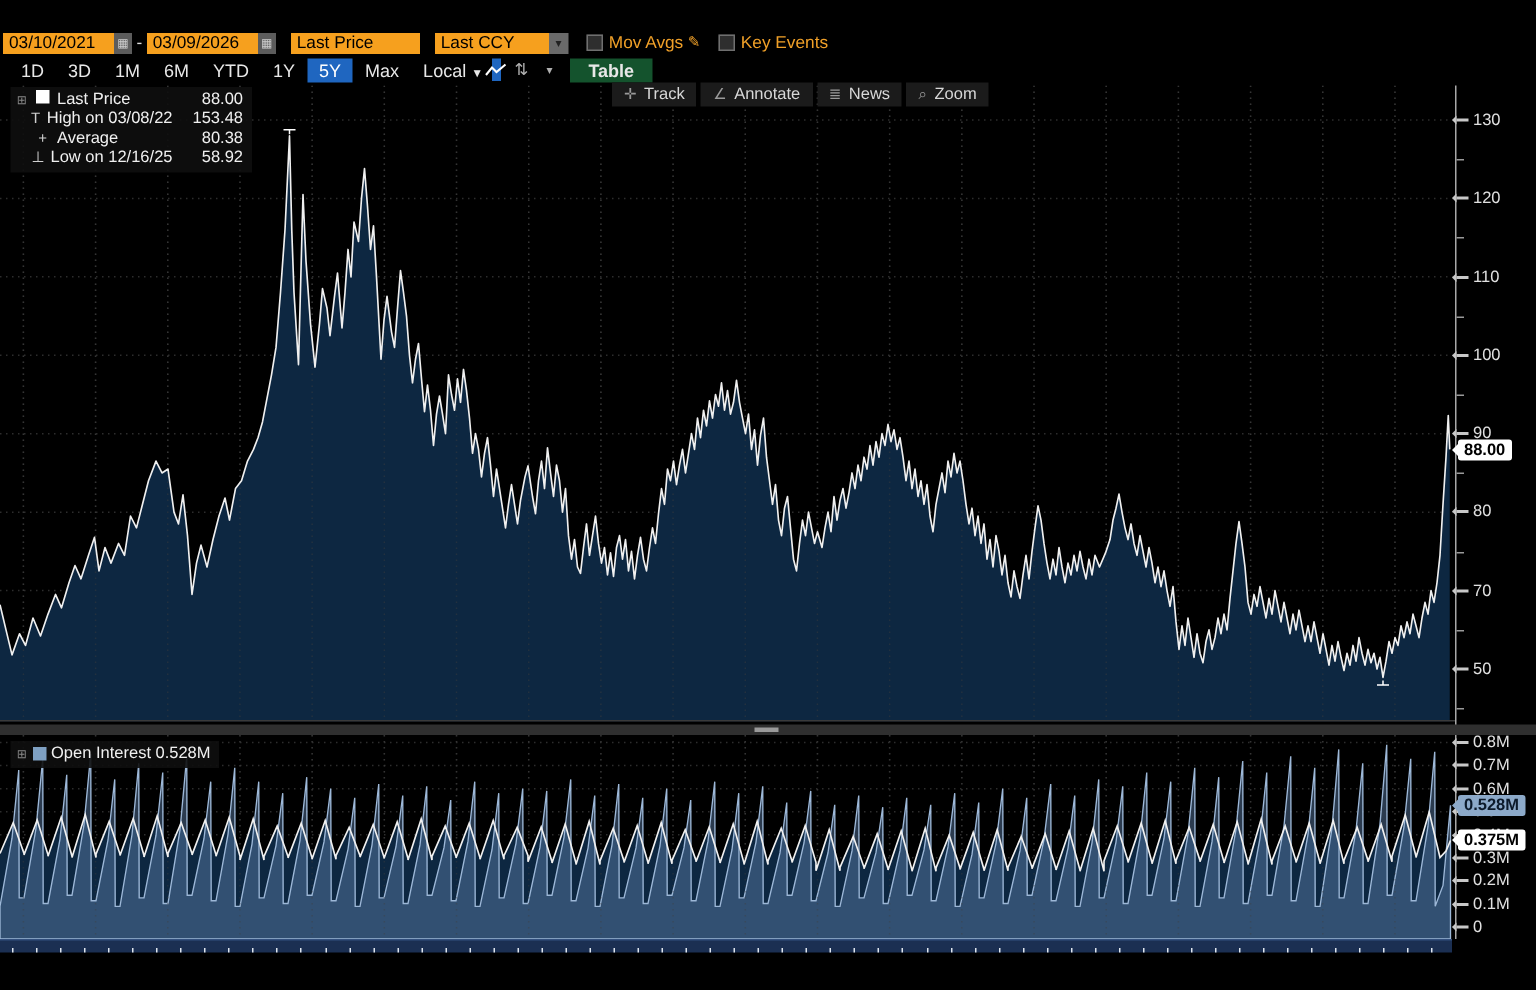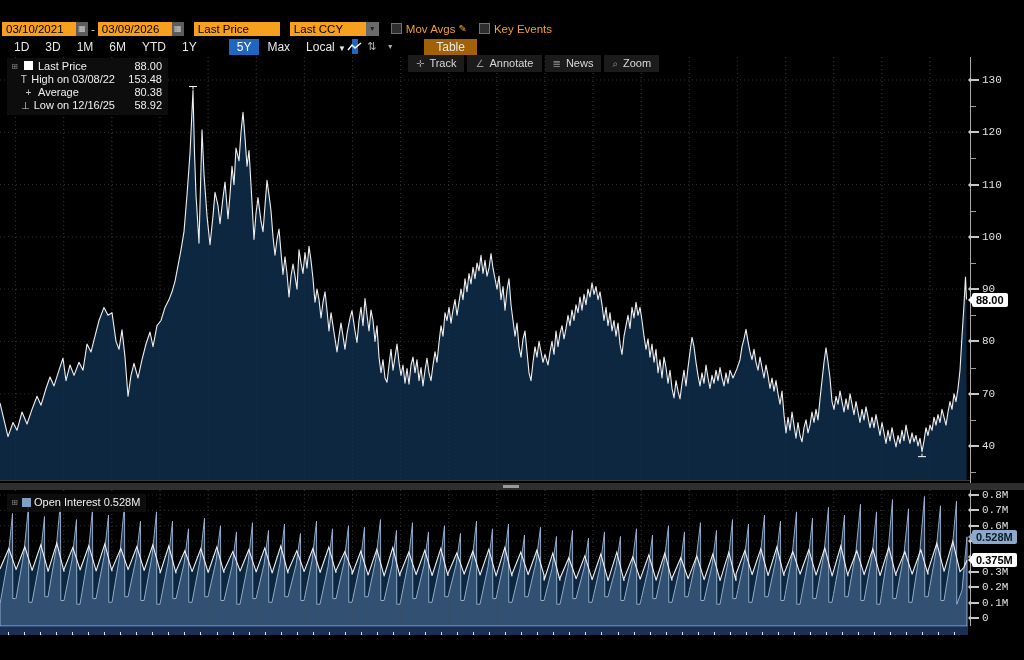--- a/index.html
+++ b/index.html
@@ -21,26 +21,26 @@
   .dash{color:#ddd;margin:0 3px;}
   .caret-btn{width:13px;height:14px;background:#6a6a6a;color:#222;font-size:8px;line-height:14px;text-align:center;}
   .cb{width:9px;height:9px;background:#2e2e2e;border:1px solid #6f6f6f;display:inline-block;}
   .amber{color:#f0a028;}
   .pencil{color:#f0a028;font-size:10px;}
 
   
   .row3{position:absolute;left:0;top:37px;width:1024px;height:19px;background:#000;display:flex;align-items:center;font-size:12px;}
   .ranges{display:flex;align-items:center;margin-left:6px;}
   .rng{padding:1px 8px;color:#e8e8e8;cursor:default;}
-  .rng.sel{background:#1f66c0;color:#fff;margin-left:24px;}
+  .rng.sel{background:#1f66c0;color:#fff;}
   .period{margin-left:8px;white-space:nowrap;}
   .period .dn{font-size:8px;color:#e8e8e8;}
   .iconbtn{height:15px;display:flex;align-items:center;justify-content:center;margin-left:6px;padding:0 3px;}
   .iconbtn.sel{background:#1f66c0;}
-  .tablebtn{margin-left:29px;background:#a16207;padding:1px 12px;color:#e8e8e8;}
+  .tablebtn{margin-left:9px;background:#14532d;padding:1px 12px;color:#e8e8e8;font-weight:bold;}
   .right-cluster{margin-left:auto;display:flex;align-items:center;margin-right:4px;gap:8px;}
   .relbtn{background:#242424;padding:1px 8px;white-space:nowrap;}
   .relbtn .caret{font-size:9px;color:#aaa;}
   .adddata{width:100px;height:14px;background:#f6a01e;border:0;font-size:11.5px;padding:0 4px;font-family:inherit;}
   .adddata::placeholder{color:#8a5500;opacity:1;}
   .chev{color:#e8e8e8;font-size:12px;}
   .editchart{white-space:nowrap;}
   .editchart .pen{color:#ddd;font-size:10px;margin-right:3px;}
   .gear{color:#c0c0c0;font-size:12px;}
 
@@ -50,21 +50,21 @@
   #main-svg{left:0;top:0;}
   #oi-svg{left:0;top:433px;}
   .axisline{position:absolute;left:970px;top:0;width:1px;height:569px;background:#a8a8a8;}
   .baseline{position:absolute;left:0;top:423px;width:970px;height:1px;background:#3a3a3a;}
   .divider{position:absolute;left:0;top:426px;width:1024px;height:7px;background:#2f2f2f;}
   .divhandle{position:absolute;left:503px;top:2px;width:16px;height:3px;background:#9a9a9a;}
 
   .ytick{position:absolute;left:971px;width:8px;height:2px;background:#c8c8c8;}
   .ytick::before{content:"";position:absolute;left:-6px;top:-2px;border:3px solid transparent;border-right-color:#c8c8c8;}
   .ytick-minor{position:absolute;left:971px;width:5px;height:1px;background:#9a9a9a;}
-  .ylabel{position:absolute;left:982px;font-size:11px;color:#e0e0e0;transform:translateY(-50%);white-space:nowrap;font-family:Liberation Mono, monospace;}
+  .ylabel{position:absolute;left:982px;font-size:11px;color:#e0e0e0;transform:translateY(-50%);white-space:nowrap;}
 
   .bubble{position:absolute;left:972px;height:14px;line-height:14px;background:#fff;color:#000;font-size:11px;font-weight:bold;padding:0 4px;border-radius:2px;white-space:nowrap;}
   .bubble::before{content:"";position:absolute;left:-6px;top:3px;border:4px solid transparent;border-right-color:#fff;border-left-width:2px;}
   .bubble.blue{background:#8ca9c9;color:#0c1a2b;}
   .bubble.blue::before{border-right-color:#8ca9c9;}
 
   .legendbox{position:absolute;background:rgba(14,14,14,0.9);padding:2px 6px 3px 3px;font-size:11px;}
   .lrow{display:flex;align-items:center;height:13px;line-height:13px;gap:3px;white-space:nowrap;}
   .lexp{width:9px;color:#888;font-size:8px;text-align:center;}
   .lmark{width:13px;text-align:center;color:#cfcfcf;font-size:10px;}
@@ -252,21 +252,21 @@
         <div class="ylabel" style="top: 127.572px;">110</div>
         <div class="ytick" style="top: 178.858px;"></div>
         <div class="ylabel" style="top: 179.858px;">100</div>
         <div class="ytick" style="top: 231.144px;"></div>
         <div class="ylabel" style="top: 232.144px;">90</div>
         <div class="ytick" style="top: 283.43px;"></div>
         <div class="ylabel" style="top: 284.43px;">80</div>
         <div class="ytick" style="top: 335.716px;"></div>
         <div class="ylabel" style="top: 336.716px;">70</div>
         <div class="ytick" style="top: 388.002px;"></div>
-        <div class="ylabel" style="top: 389.002px;">40</div>
+        <div class="ylabel" style="top: 389.002px;">50</div>
         <div class="ytick-minor" style="top: 49.143px;"></div>
         <div class="ytick-minor" style="top: 101.429px;"></div>
         <div class="ytick-minor" style="top: 153.715px;"></div>
         <div class="ytick-minor" style="top: 206.001px;"></div>
         <div class="ytick-minor" style="top: 258.287px;"></div>
         <div class="ytick-minor" style="top: 310.573px;"></div>
         <div class="ytick-minor" style="top: 362.859px;"></div>
         <div class="ytick-minor" style="top: 415.145px;"></div>
       </div>
     <div id="oi-axis">

